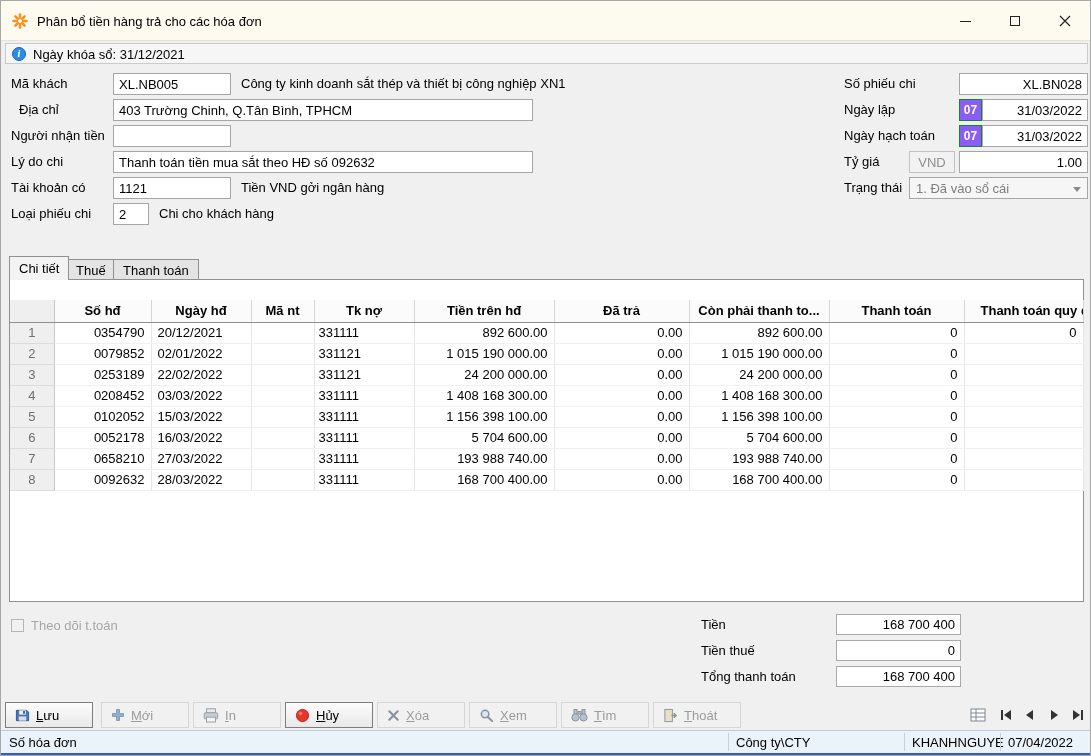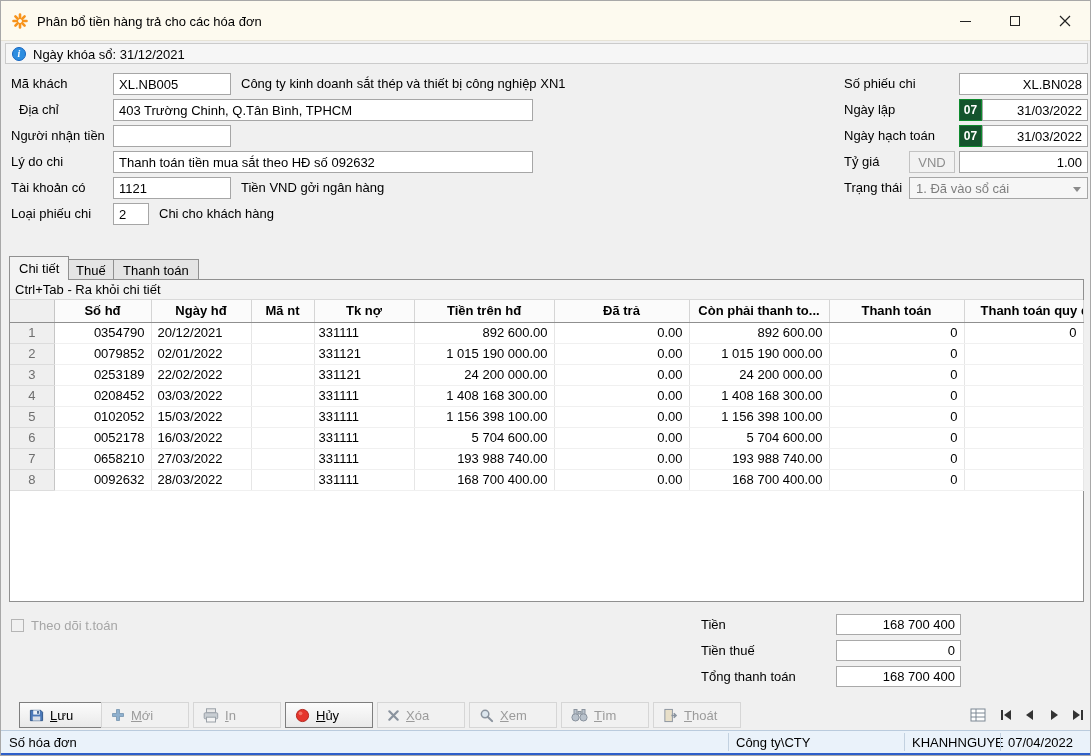--- a/index.html
+++ b/index.html
@@ -19,21 +19,21 @@
   
   .infobar { position:absolute; left:4px; top:42px; width:1083px; height:21px; background:#F6F6F6; border:1px solid #CBCBCB; }
   .info-icon { position:absolute; left:6px; top:3px; width:14px; height:14px; border-radius:50%; background:#2D8DE0; border:1px solid #1565C0; color:#fff; font:italic bold 10px "Liberation Serif", serif; text-align:center; line-height:12px; }
   .infotext { position:absolute; left:27px; top:3px; }
 
   
   .lbl { position:absolute; white-space:nowrap; }
   .desc { position:absolute; white-space:nowrap; }
   .tb { position:absolute; height:22px; border:1px solid #A6A6A6; background:#fff; padding:0 5px; font:13px "Liberation Sans", sans-serif; color:#000; }
   .tb.r { text-align:right; }
-  .daybadge { position:absolute; width:23px; height:22px; background:#14532d; border:1px solid #0E8A2E; color:#fff; font-weight:bold; font-size:12px; display:flex; align-items:center; justify-content:center; }
+  .daybadge { position:absolute; width:23px; height:22px; background:#8b5cf6; border:1px solid #0E8A2E; color:#fff; font-weight:bold; font-size:12px; display:flex; align-items:center; justify-content:center; }
   .vndbox { position:absolute; width:46px; height:22px; border:1px solid #C2C2C2; background:#F2F2F2; color:#8E8E8E; display:flex; align-items:center; justify-content:center; }
   .combo { position:absolute; height:22px; border:1px solid #A6A6A6; background:#F6F6F6; color:#7E7E7E; display:flex; align-items:center; padding:0 18px 0 6px; }
   .combo .chev { position:absolute; right:6px; top:9px; width:0; height:0; border-left:4px solid transparent; border-right:4px solid transparent; border-top:5px solid #8A8A8A; }
 
   
   .tab { position:absolute; height:23px; border:1px solid #909090; border-bottom:none; display:flex; align-items:center; padding:0 9px; background:#E9E9E9; }
   .tab.active { background:#F3F3F3; z-index:3; height:24px; }
   .tab.inactive { top:258px; height:21px; background:#E4E4E4; }
   .panel { position:absolute; left:8px; top:278px; width:1075px; height:323px; border:1px solid #909090; background:#fff; z-index:2; }
   .hintbar { position:absolute; left:0; top:0; width:100%; height:20px; background:#F3F3F3; border-bottom:1px solid #D9D9D9; line-height:19px; padding-left:5px; }
@@ -151,21 +151,20 @@
       <span>Chi tiết</span>
     </div>
   <div class="tab inactive" style="left:65px;">
       <span>Thuế</span>
     </div>
   <div class="tab inactive" style="left:112px;">
       <span>Thanh toán</span>
     </div>
 
   <div class="panel">
-    <div class="hintbar">Ctrl+Tab - Ra khỏi chi tiết</div>
     <table class="grid">
       <colgroup>
         <col style="width:44px">
           <col style="width:97px">
           <col style="width:100px">
           <col style="width:63px">
           <col style="width:100px">
         <col style="width:140px">
           <col style="width:135px">
           <col style="width:140px">
@@ -297,21 +296,21 @@
   <span class="chk"></span>
   <span class="chklabel">Theo dõi t.toán</span>
 
   <span class="totlabel" style="top:616px;">Tiền</span>
   <div class="totbox" style="top:613px;">168 700 400</div>
   <span class="totlabel" style="top:642px;">Tiền thuế</span>
   <div class="totbox" style="top:639px;">0</div>
   <span class="totlabel" style="top:668px;">Tổng thanh toán</span>
   <div class="totbox" style="top:665px;">168 700 400</div>
 
-  <div class="btn enabled" style="left:18px;">
+  <div class="btn enabled" style="left:4px;">
     <svg width="15" height="15" viewBox="0 0 16 16">
       <path d="M1.5 2.5 h11 l2 2 v9 h-13 z" fill="#4A78B8" stroke="#2F5587"></path>
       <rect x="4.5" y="2.5" width="7" height="4.5" fill="#ECF2F8"></rect>
       <rect x="8.7" y="3.2" width="1.8" height="3" fill="#2F5587"></rect>
       <rect x="4" y="9" width="8" height="4.5" fill="#D8DEE6"></rect>
     </svg>
     <span class="btn-label">Lưu</span>
   </div>
   <div class="btn disabled" style="left:100px;">
     <svg width="14" height="14" viewBox="0 0 14 14">

